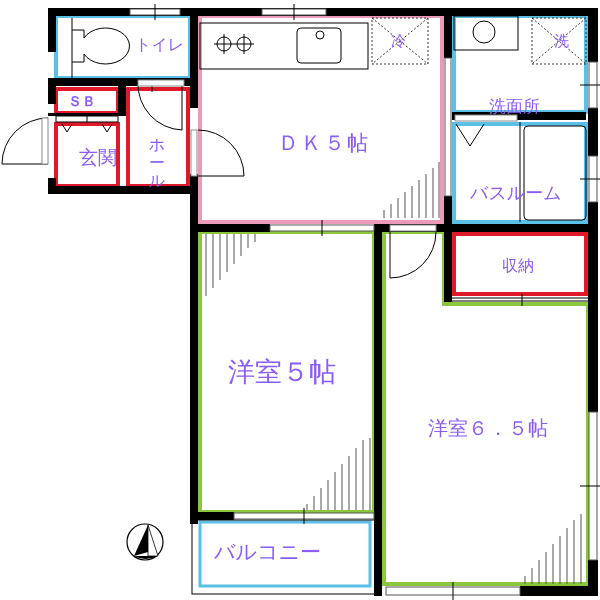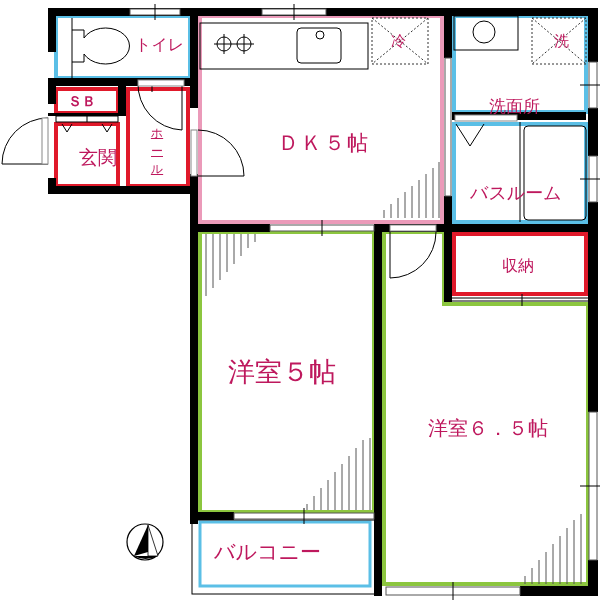--- a/index.html
+++ b/index.html
@@ -1,19 +1,19 @@
 <!DOCTYPE html>
 <html><head>
 <meta charset="utf-8">
 <style>
   html, body { margin:0; padding:0; background:#ffffff; }
   body { width:600px; height:600px; position:relative; overflow:hidden;
          font-family:"DejaVu Sans", sans-serif; }
   #plan { position:absolute; left:0; top:0; width:600px; height:600px; }
-  .lbl { position:absolute; color:#be185d; white-space:nowrap; line-height:1; text-align:center; }
+  .lbl { position:absolute; color:#8b5cf6; white-space:nowrap; line-height:1; text-align:center; }
 </style>
 </head>
 <body>
 
 <svg id="plan" viewBox="0 0 600 600" xmlns="http://www.w3.org/2000/svg">
 
   <rect x="56" y="16" width="134" height="62" fill="none" stroke="#5bbfe6" stroke-width="4"></rect>
 
   <rect x="56" y="89" width="62" height="24" fill="none" stroke="#e0192a" stroke-width="4"></rect>
 
@@ -221,21 +221,21 @@
     <circle cx="145" cy="542" r="18" fill="#fff" stroke="#000" stroke-width="1.2"></circle>
     <polygon points="148,525 134,556 148,552" fill="#000"></polygon>
     <polygon points="148,525 148,556 158,556" fill="#fff" stroke="#000" stroke-width="0.8"></polygon>
     <path d="M134,556 Q145,562 158,556" fill="#000"></path>
   </g>
 </svg>
 
 <div class="lbl" style="left:135px;top:37px;font-size:16px;">トイレ</div>
 <div class="lbl" style="left:68px;top:94px;font-size:14px;font-weight:bold;">ＳＢ</div>
 <div class="lbl" style="left:66px;top:148px;font-size:19px;margin-left:13px;">玄関</div>
-<div class="lbl" style="left:148px;top:124px;font-size:12px;width:18px;white-space:normal;word-break:break-all;line-height:18px;text-decoration:underline;">ホール</div>
+<div class="lbl" style="left:148px;top:136px;font-size:16px;width:18px;white-space:normal;word-break:break-all;line-height:18px;">ホール</div>
 <div class="lbl" style="left:278px;top:133px;font-size:21px;letter-spacing:2px;">ＤＫ５帖</div>
 <div class="lbl" style="left:489px;top:98px;font-size:17px;">洗面所</div>
 <div class="lbl" style="left:470px;top:184px;font-size:18px;">バスルーム</div>
 <div class="lbl" style="left:502px;top:258px;font-size:16px;">収納</div>
 <div class="lbl" style="left:228px;top:358px;font-size:27px;">洋室５帖</div>
 <div class="lbl" style="left:428px;top:418px;font-size:20px;">洋室６．５帖</div>
 <div class="lbl" style="left:214px;top:542px;font-size:21px;">バルコニー</div>
 <div class="lbl" style="left:391px;top:34px;font-size:15px;">冷</div>
 <div class="lbl" style="left:554px;top:34px;font-size:15px;">洗</div>
 

